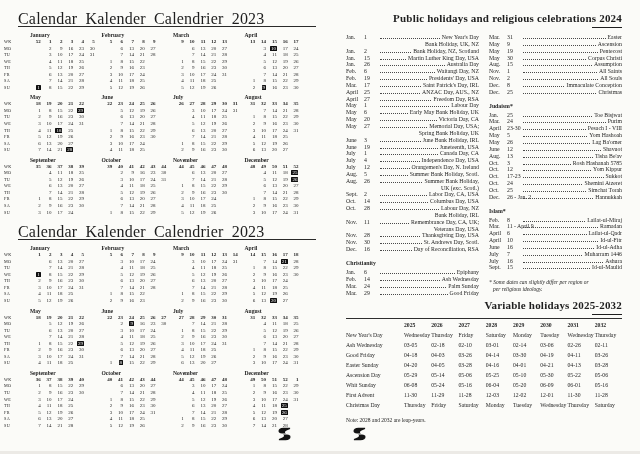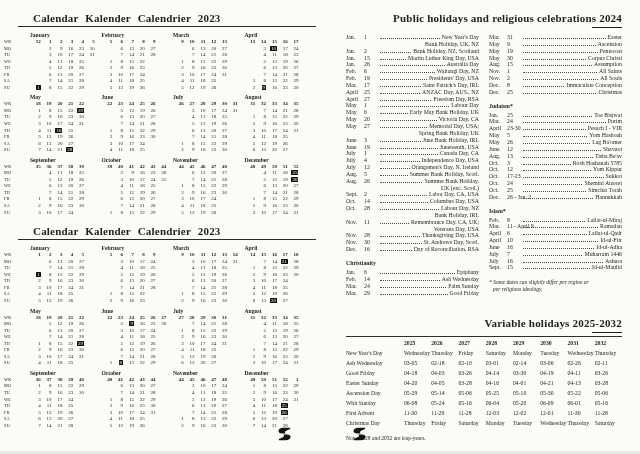--- a/index.html
+++ b/index.html
@@ -7,21 +7,21 @@
     width:640px;height:454px;position:relative;overflow:hidden;
     background:#fbfbf8;color:#1e1e1e;
     font-family:"Liberation Serif","DejaVu Serif",serif;
     -webkit-font-smoothing:antialiased;
   }
   .bottom-edge{position:absolute;left:0;bottom:0;width:640px;height:3px;background:#eceae6;}
 
   
   .left-page{position:absolute;left:4px;top:12px;width:312px;}
   .year-block{margin-bottom:9px;}
-  .cal-title{margin-left:29px;font-size:11px;font-weight:bold;line-height:13px;word-spacing:4px;letter-spacing:.2px;}
+  .cal-title{margin-left:14px;font-size:16px;font-weight:normal;line-height:13px;word-spacing:4px;letter-spacing:.2px;}
   .cal-rule{margin-left:14px;border-top:1px solid #2a2a2a;margin-top:1px;margin-bottom:4px;}
   .months-row{display:flex;margin-bottom:2px;}
   .daylabels{width:26px;padding-top:8px;}
   .daylabel{height:6.55px;line-height:6.55px;font-size:4.2px;letter-spacing:.3px;color:#222;}
   .month{width:71.5px;}
   .mname{height:8px;line-height:8px;font-size:5.6px;font-weight:bold;}
   .mrow{height:6.55px;line-height:6.55px;white-space:nowrap;}
   .mcell{display:inline-block;width:10.8px;text-align:right;font-size:5px;vertical-align:top;}
   .mrow.wk .mcell{font-weight:bold;}
   .hl{background:#101010;color:#fff;padding:0 1px;border-radius:.5px;}
@@ -36,21 +36,21 @@
   .hm{width:18px;flex:none;}
   .hd{width:15px;flex:none;white-space:nowrap;}
   .leader{flex:1;min-width:3px;border-bottom:1px dotted #4a4a4a;margin:0 2px 1.5px 1px;}
   .hspacer{flex:1;}
   .hn{white-space:nowrap;}
   .sec-header{font-size:5.8px;font-weight:bold;height:7px;line-height:7px;margin-top:7px;margin-bottom:2px;}
   .footnote{margin-top:8px;font-style:italic;font-size:5.5px;line-height:7px;}
   .footnote .fn2{padding-left:4px;}
 
   
-  .variable-sec{margin-top:21px;}
+  .variable-sec{margin-top:3px;}
   .vh-table{margin-top:3px;border-top:1px solid #2e2e2e;padding-top:2px;}
   .vh-row{display:grid;grid-template-columns:58px repeat(8,1fr);font-size:5.7px;height:10px;line-height:8px;align-items:start;}
   .vh-row.head{font-weight:bold;height:9.5px;}
   .vh-cell{white-space:nowrap;overflow:visible;}
   .vh-note{margin-top:6px;font-size:5.5px;}
 
   
   .logo{position:absolute;width:17px;height:14px;}
   .logo svg{display:block;width:100%;height:100%;}
   .logo-left{left:276px;top:427px;}

